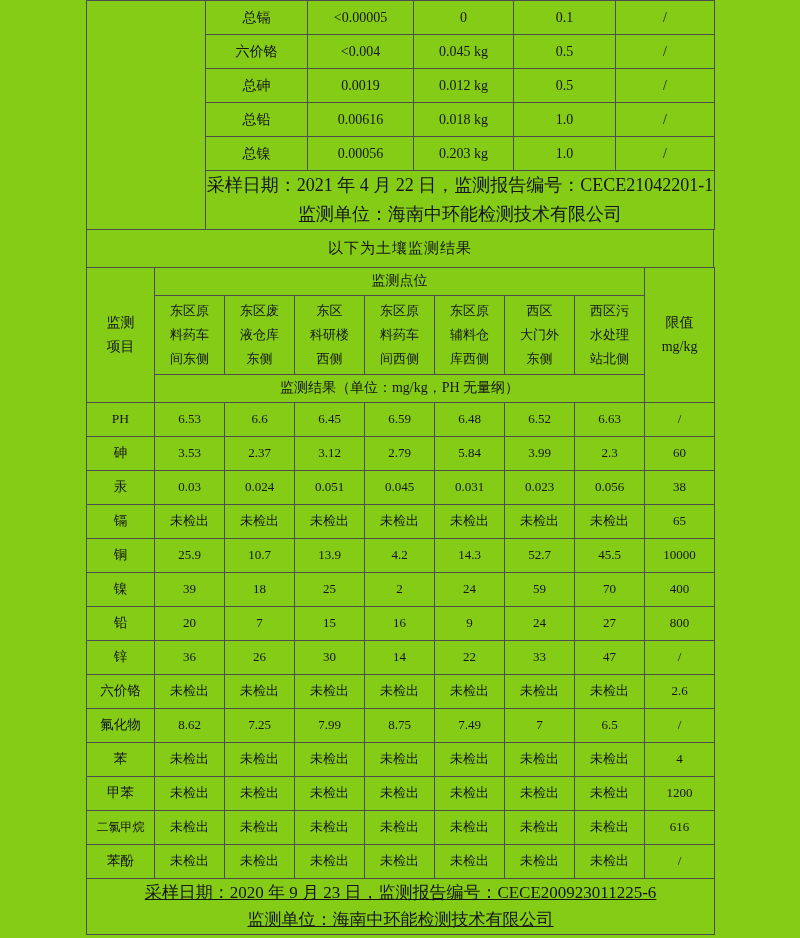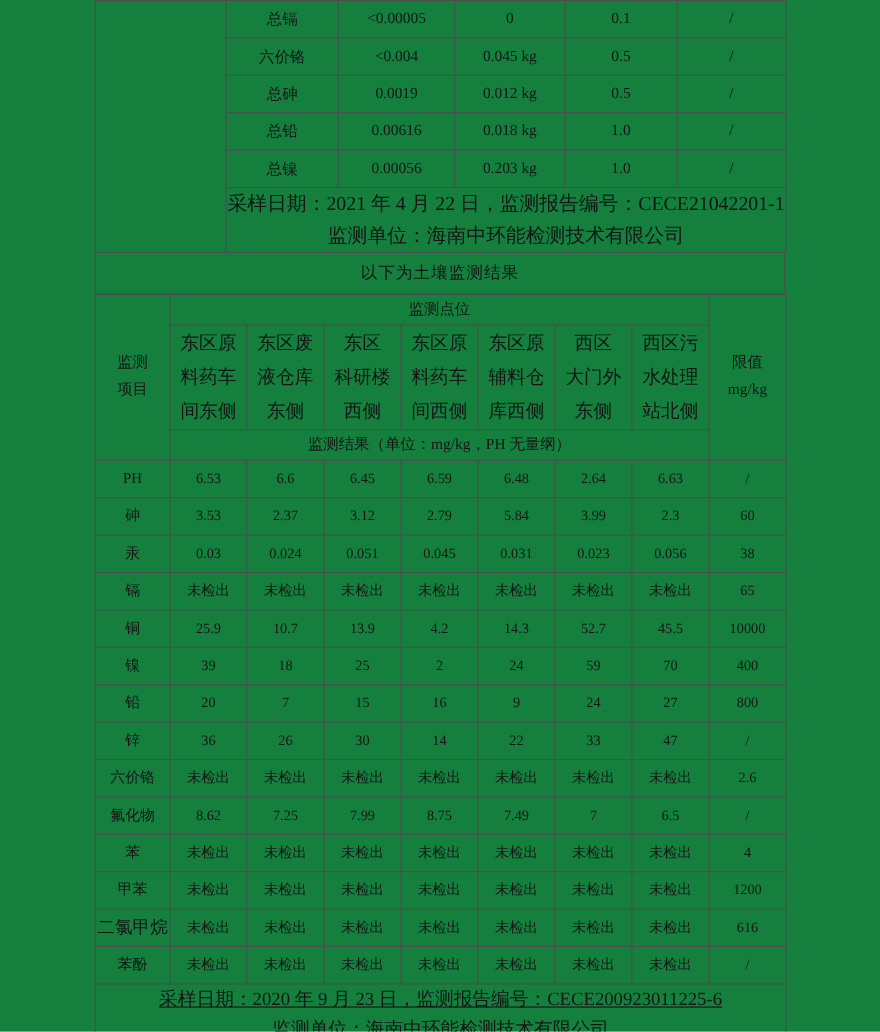--- a/index.html
+++ b/index.html
@@ -1,40 +1,40 @@
 <!DOCTYPE html>
 <html><head>
 <meta charset="utf-8">
 <style>
   html,body{margin:0;padding:0;background:#fff;}
   .page{
-    position:relative;width:800px;height:938px;background:#15803d;overflow:hidden;
+    position:relative;width:800px;height:938px;background:#84cc16;overflow:hidden;
     font-family:"Liberation Serif","DejaVu Serif",serif;color:#151515;
   }
   .doc{position:absolute;left:86px;top:0;width:628px;}
   table{border-collapse:collapse;table-layout:fixed;width:628px;}
   td{border:1px solid #4d4d4d;text-align:center;vertical-align:middle;padding:0;overflow:hidden;}
   
   .t1 tr{height:34px;}
   .t1 td{font-size:14px;}
   .t1 .t-footer{height:56px;font-size:18px;line-height:1.6;}
   
   .title-table{margin-top:-1px;}
   .title-table td{height:37px;font-size:15px;letter-spacing:1px;margin-left:33px;}
   
   .t2{margin-top:-1px;}
   .t2 .h1 td{height:27px;font-size:14px;margin-top:27px;}
-  .t2 .h2 td{height:78px;font-size:17px;line-height:1.85;white-space:pre-line;}
+  .t2 .h2 td{height:78px;font-size:13px;line-height:1.85;white-space:pre-line;}
   .t2 .h3 td{height:27px;font-size:14px;}
   .t2 .item-head{font-size:14px;line-height:1.7;white-space:pre-line;}
   .t2 .limit-head{font-size:13.5px;line-height:1.7;white-space:pre-line;}
   .t2 tr.data{height:34px;}
   .t2 tr.data td{font-size:13px;}
   .t2 tr.data td.item-name{font-size:13.5px;}
-  .t2 tr.data td.item-name.small{font-size:16px;}
+  .t2 tr.data td.item-name.small{font-size:12px;}
   .t2 .t-footer{height:55px;font-size:17px;line-height:1.6;text-decoration:underline;}
   .t-footer div{width:100%;}
 </style>
 </head>
 <body>
 
 <div class="page">
   <div class="doc">
 
     <table class="t1">
@@ -146,21 +146,21 @@
         <tr class="h3">
           <td colspan="7">监测结果（单位：mg/kg，PH 无量纲）</td>
         </tr>
       <tr class="data">
             <td class="item-name">PH</td>
             <td>6.53</td>
             <td>6.6</td>
             <td>6.45</td>
             <td>6.59</td>
             <td>6.48</td>
-            <td>2.64</td>
+            <td>6.52</td>
             <td>6.63</td>
             <td>/</td>
           </tr>
           <tr class="data">
             <td class="item-name">砷</td>
             <td>3.53</td>
             <td>2.37</td>
             <td>3.12</td>
             <td>2.79</td>
             <td>5.84</td>

